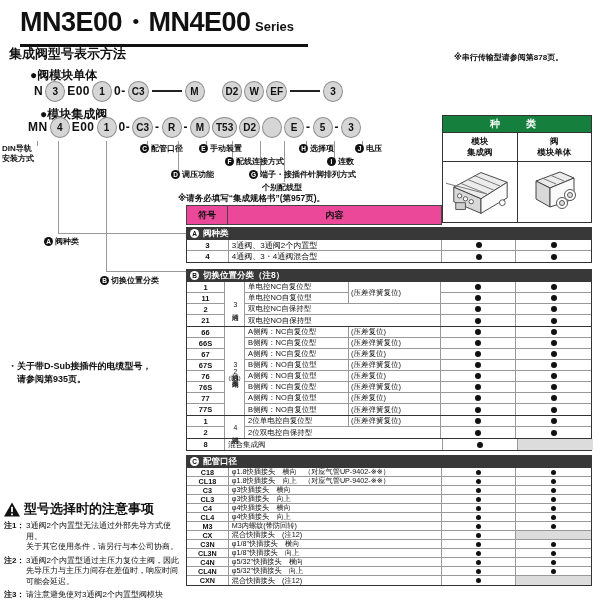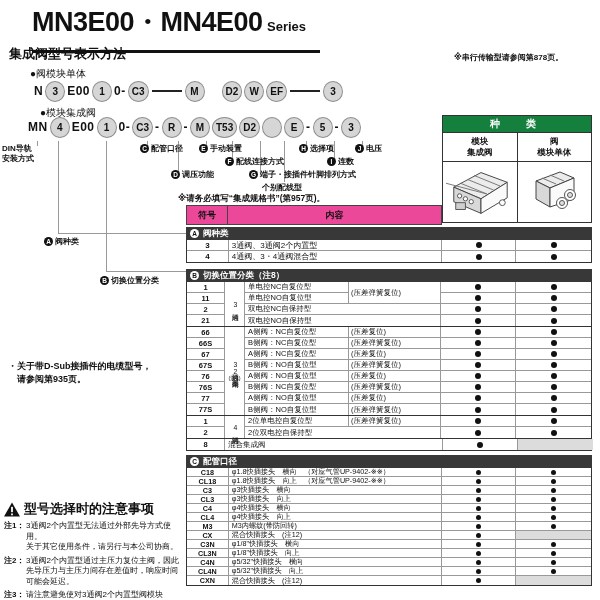--- a/index.html
+++ b/index.html
@@ -1,27 +1,27 @@
 <!DOCTYPE html>
 <html><head>
 <meta charset="utf-8">
 <style>
   html,body{margin:0;padding:0}
   body{width:600px;height:600px;position:relative;background:#fff;overflow:hidden;
        font-family:"Liberation Sans","DejaVu Sans",sans-serif;color:#111}
   
-  .title-block{position:absolute;left:32px;top:4px;display:inline-block;border-bottom:3px solid #111;padding-bottom:10px;padding-right:14px}
+  .title-block{position:absolute;left:20px;top:4px;display:inline-block;border-bottom:3px solid #111;padding-bottom:4px;padding-right:14px}
   .title-main{font-size:27px;font-weight:bold;letter-spacing:-0.5px}
   .title-suffix{font-size:13px;font-weight:bold}
   .subhead{position:absolute;left:9px;top:45px;display:flex;align-items:center;gap:7px;white-space:nowrap}
   .section-heading{font-size:13px;font-weight:bold}
   .badge{background:#d9d9d9;font-size:11px;font-weight:bold;padding:1px 6px}
   .serial-note{position:absolute;left:454px;top:52px;font-size:8px;font-weight:bold;white-space:nowrap}
   
-  .bullet{position:absolute;font-size:10px;font-weight:normal;white-space:nowrap}
+  .bullet{position:absolute;font-size:12px;font-weight:bold;white-space:nowrap}
   .b1{left:30px;top:67px}.b2{left:40px;top:106px}
   .model-row{position:absolute;display:flex;align-items:center;gap:2px;height:24px;white-space:nowrap}
   #row1{left:34px;top:79px}#row2{left:28px;top:115px}
   .bubble{display:inline-flex;align-items:center;justify-content:center;min-width:20px;height:21px;
           padding:0 3px;box-sizing:border-box;border-radius:50%;background:#d6d6d6;border:1.5px solid #8f8f8f;
           font-size:10px;font-weight:bold}
   .mtext{font-size:12px;font-weight:bold;letter-spacing:.5px}
   .dash-long{width:30px;height:2px;background:#222;margin:0 1px}
   .mspace{width:13px}
   .vline{position:absolute;width:1px;background:#999}

